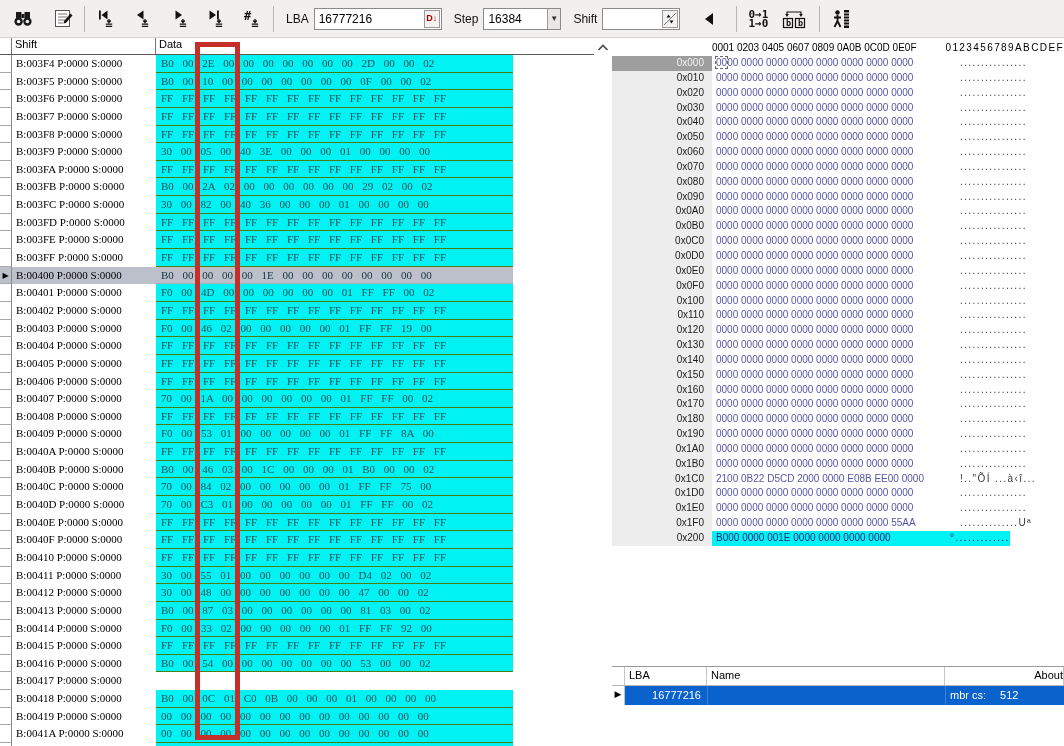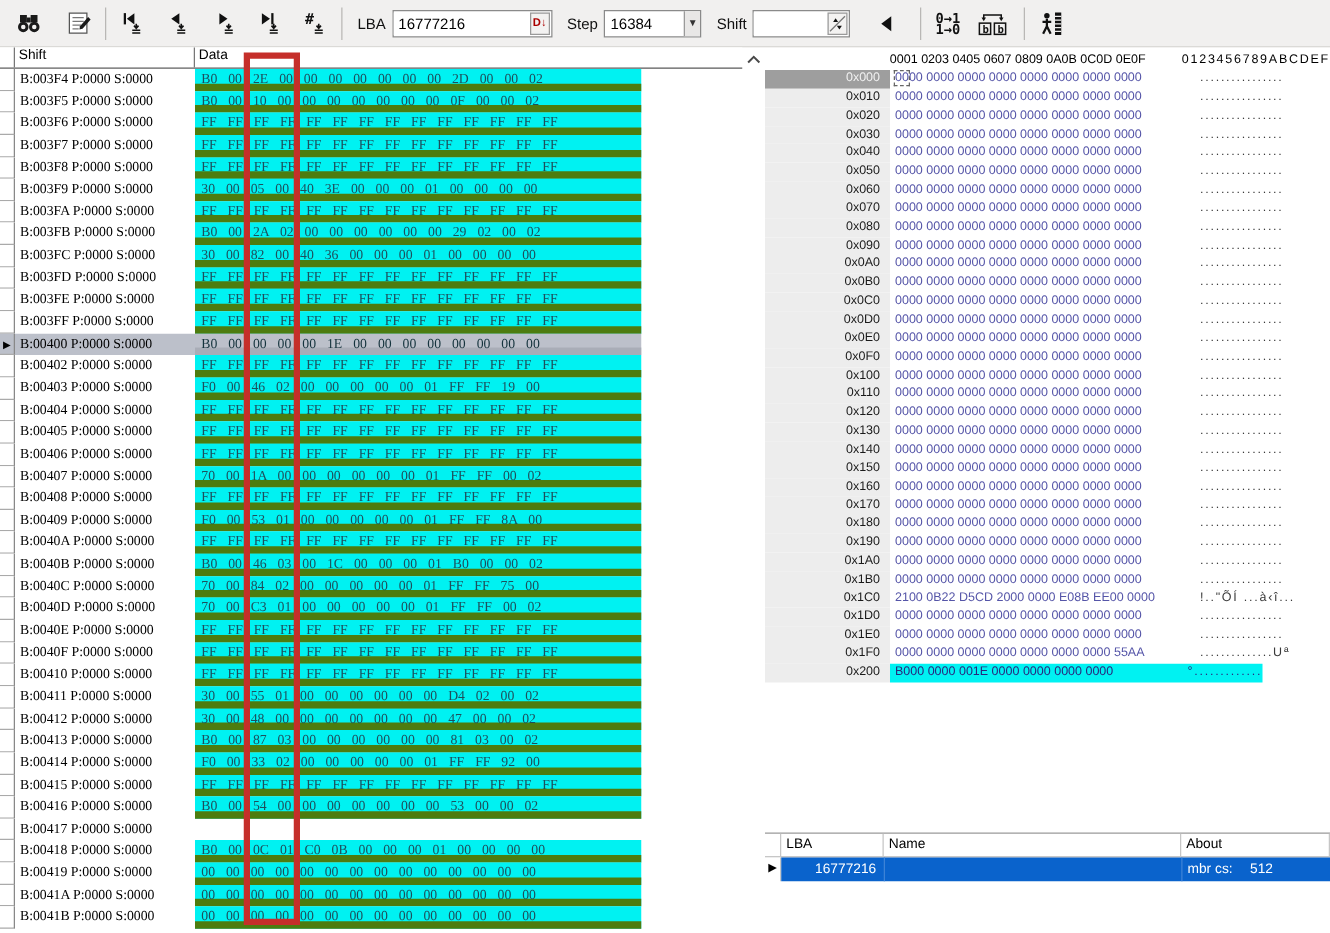--- a/index.html
+++ b/index.html
@@ -34,21 +34,21 @@
              font-size:11px; color:#000; }
   .lheader .hm { width:12px; border-right:1px solid #777; }
   .lheader .hs { width:144px; border-right:1px solid #777; padding-left:3px; }
   .lheader .hd { flex:1; padding-left:3px; }
   .lrows { height:691px; overflow:hidden; }
   .lrow { display:flex; height:17.65px; font-family:Liberation Serif, serif;
           font-size:11px; line-height:17px; }
   .lmark { width:12px; background:#fff; border-right:1px solid #888; border-bottom:1px solid #aaa;
            font-size:8px; color:#000; display:flex; align-items:center; justify-content:center; }
   .llbl  { width:144px; background:#fff; color:#000; padding-left:4px; white-space:pre; }
-  .ldat  { width:357px; background:#00f2f2; border-bottom:6px solid #4d7c0f; color:#1d4f5c;
+  .ldat  { width:357px; background:#00f2f2; border-bottom:1px solid #4d7c0f; color:#1d4f5c;
            padding-left:5px; white-space:pre; word-spacing:6px; }
   .lrow.sel .llbl, .lrow.sel .lmark { background:#bcc0ca; }
   .lrow.sel .ldat { background:#bcc0ca; border-bottom-color:#a9adb7; color:#15333d; }
 
   
   .red-rect { position:absolute; left:195px; top:42px; width:45px; height:698px;
               border:5px solid #c52f2a; z-index:30; pointer-events:none; }
 
   
   .scrollstrip { position:absolute; left:594px; top:38px; width:18px; height:708px; background:#fff;
@@ -70,21 +70,21 @@
   .cur { outline:1px dashed #666; }
 
   
   .btable { position:absolute; left:612px; top:666px; width:452px; height:80px; background:#fff;
             border-top:1px solid #9a9a9a; font-size:11px; }
   .brow-h { display:flex; height:19px; border-bottom:1px solid #b5b5b5; color:#000; }
   .brow-h > div { border-right:1px solid #c6c6c6; padding:2px 0 0 4px; }
   .bm { width:13px; }
   .bc-lba { width:82px; }
   .bc-name { width:238px; }
-  .bc-about { flex:1; }
+  .bc-about { flex:1;text-align:right; }
   .brow-d { display:flex; height:19px; }
   .brow-d .bm { background:#fff; color:#000; font-size:9px; padding-top:3px; text-align:center;
                 border-right:1px solid #c6c6c6; padding-left:0; }
   .bsel { background:#0a63cc; color:#fff; display:flex; flex:1; }
   .bsel .bc-lba { text-align:right; padding:3px 6px 0 0; }
   .bsel .bc-name { border-left:1px solid #3c82d6; }
   .bsel .bc-about { border-left:1px solid #3c82d6; padding:3px 0 0 4px; display:flex; }
   .about-val { margin-left:14px; }
 
   svg { display:block; }
@@ -296,20 +296,25 @@
           <div class="llbl">B:003FF P:0000 S:0000</div>
           <div class="ldat">FF FF FF FF FF FF FF FF FF FF FF FF FF FF</div>
         </div>
         <div class="lrow sel">
           <div class="lmark">▶</div>
           <div class="llbl">B:00400 P:0000 S:0000</div>
           <div class="ldat">B0 00 00 00 00 1E 00 00 00 00 00 00 00 00</div>
         </div>
         <div class="lrow">
           <div class="lmark"></div>
+          <div class="llbl">B:00401 P:0000 S:0000</div>
+          <div class="ldat">F0 00 4D 00 00 00 00 00 00 01 FF FF 00 02</div>
+        </div>
+        <div class="lrow">
+          <div class="lmark"></div>
           <div class="llbl">B:00402 P:0000 S:0000</div>
           <div class="ldat">FF FF FF FF FF FF FF FF FF FF FF FF FF FF</div>
         </div>
         <div class="lrow">
           <div class="lmark"></div>
           <div class="llbl">B:00403 P:0000 S:0000</div>
           <div class="ldat">F0 00 46 02 00 00 00 00 00 01 FF FF 19 00</div>
         </div>
         <div class="lrow">
           <div class="lmark"></div>

